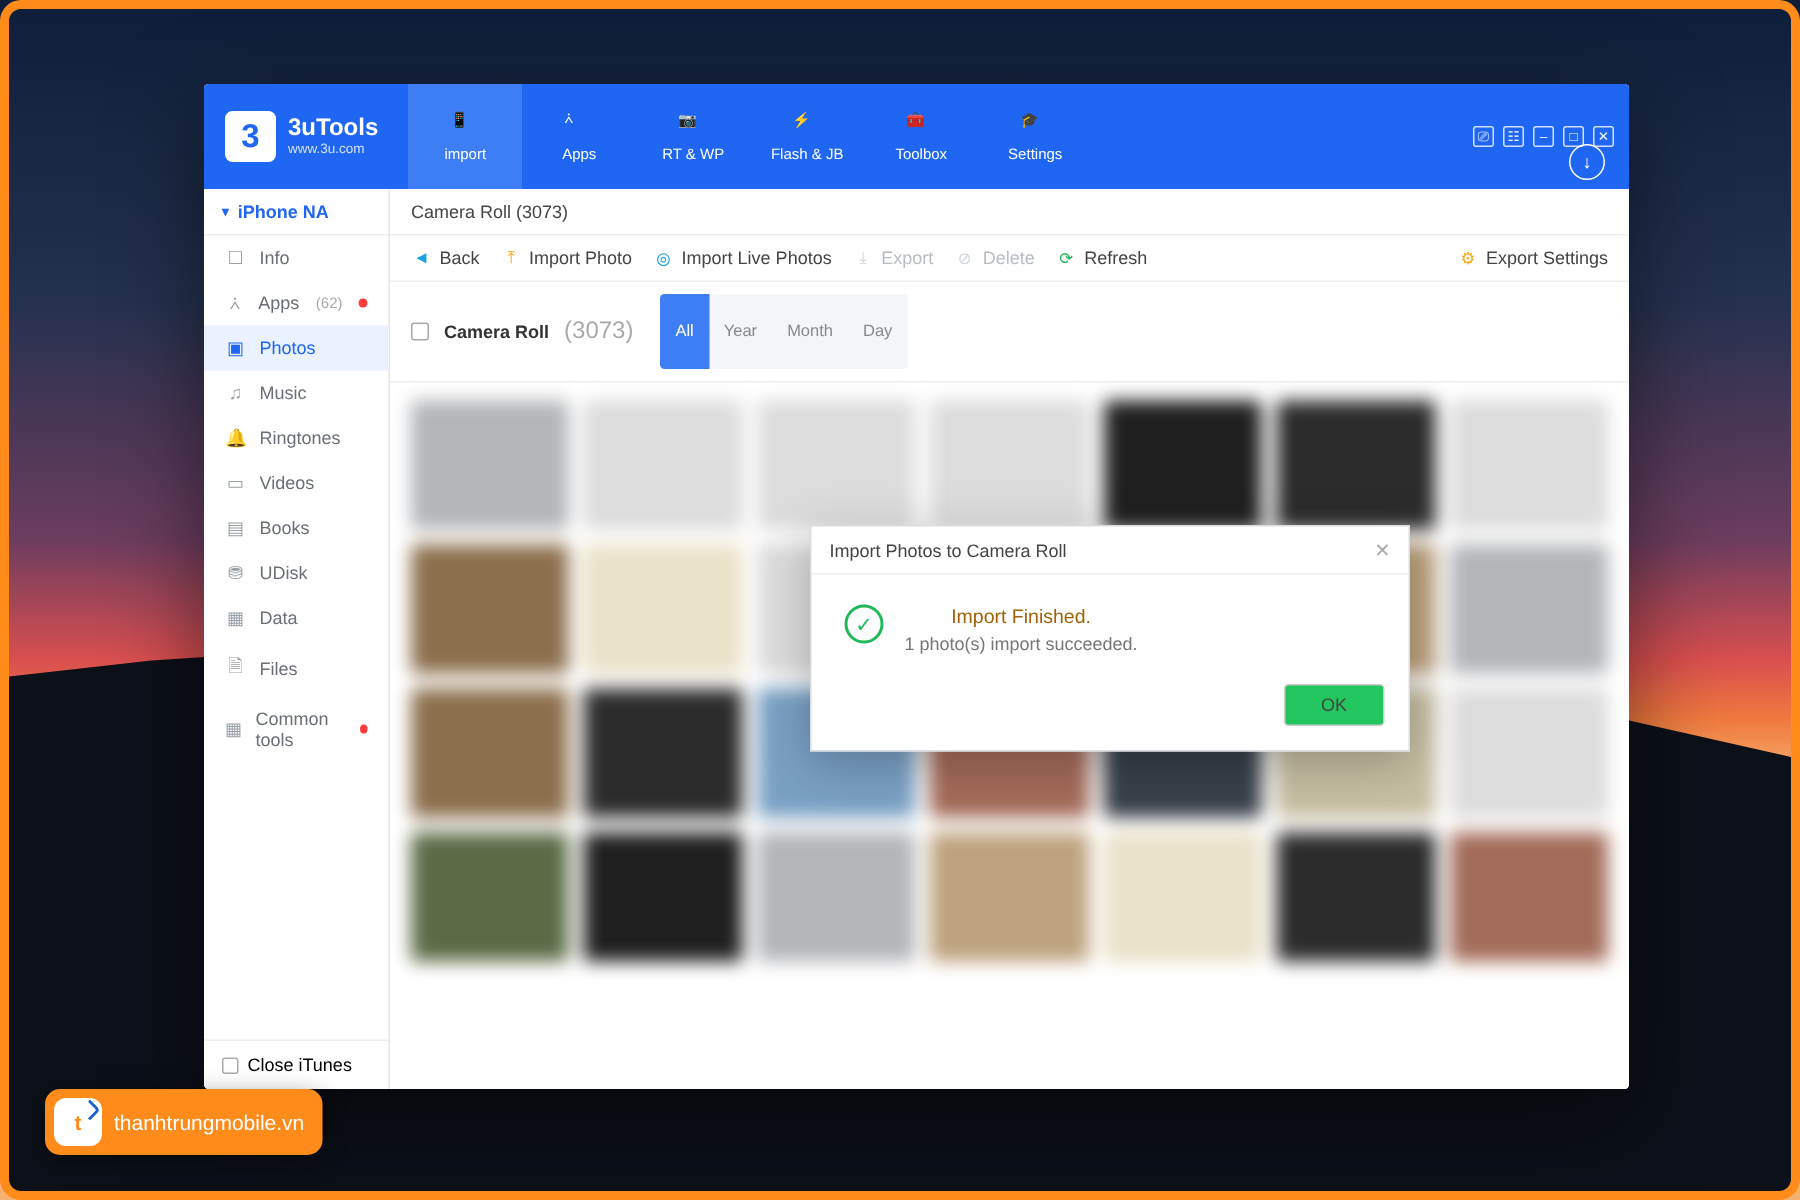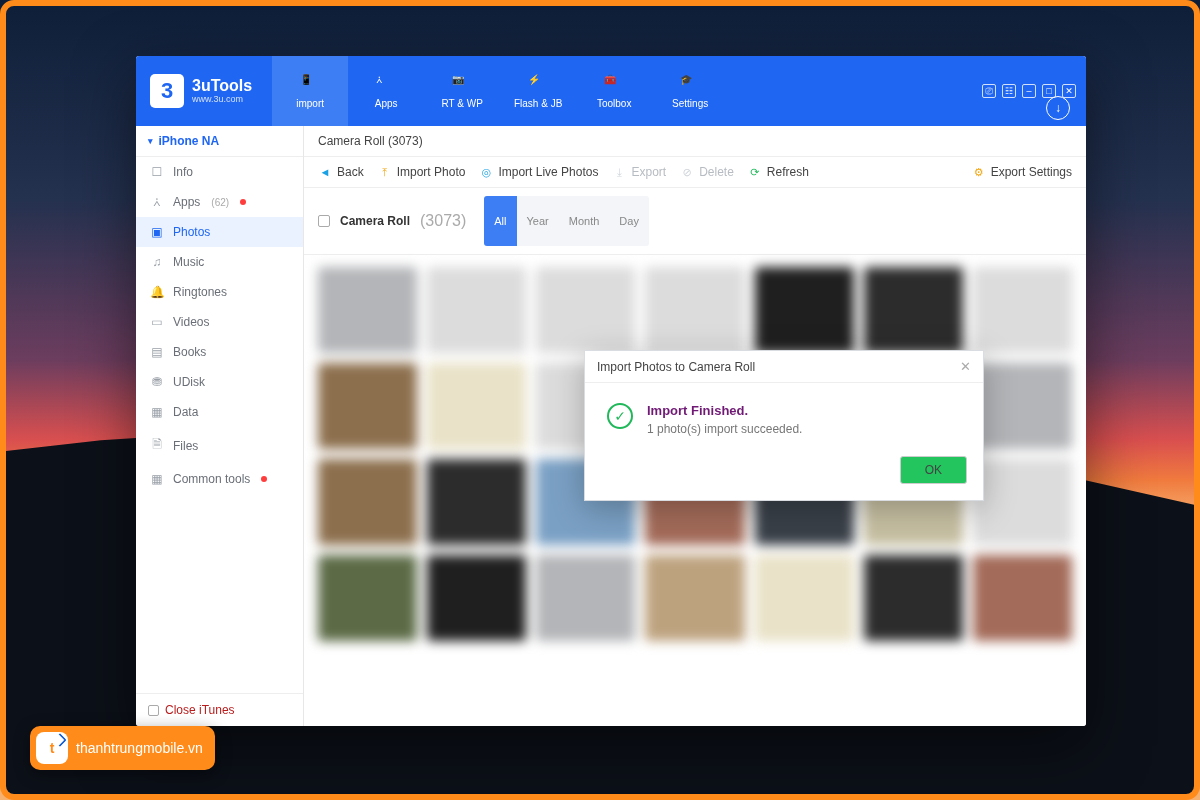--- a/index.html
+++ b/index.html
@@ -41,36 +41,36 @@
 .win-ctrls .cbtn {
   width:14px; height:14px; border:1px solid rgba(255,255,255,.8); border-radius:2px;
   font-size:9px; color:#fff; display:flex; align-items:center; justify-content:center;
 }
 .dl-circ {
   position:absolute; right:16px; top:40px; width:24px; height:24px;
   border:1.8px solid #fff; border-radius:50%; color:#fff; font-size:12px;
   display:flex; align-items:center; justify-content:center;
 }
 .body { flex:1; display:flex; min-height:0; }
-.sidebar { width:168px; background:#fff; border-right:1px solid #e7e7e7; display:flex; flex-direction:column; }
+.sidebar { width:124px; background:#fff; border-right:1px solid #e7e7e7; display:flex; flex-direction:column; }
 .dev-head {
   padding:8px 12px; font-size:12px; color:#1f66f2; font-weight:600;
   display:flex; align-items:center; gap:6px; border-bottom:1px solid #eee;
 }
 .dev-head::before { content:"▾"; font-size:9px; color:#1f66f2; }
 .sb-item {
   display:flex; align-items:center; gap:9px; padding:8px 14px;
   font-size:12px; color:#6a6f77; cursor:pointer; position:relative;
 }
 .sb-item .ic { width:14px; text-align:center; color:#9aa0a8; font-size:12px; }
 .sb-item.active { background:#eaf2ff; color:#1f66f2; }
 .sb-item.active .ic { color:#1f66f2; }
 .sb-item .cnt { font-size:10px; color:#aaa; margin-left:2px; }
 .sb-item .dot{ width:6px;height:6px;background:#ff3d3d;border-radius:50%;margin-left:2px;}
-.sb-footer { margin-top:auto; border-top:1px solid #eee; padding:9px 12px; font-size:12px; color:#b91c1c; display:flex; align-items:center; gap:6px; }
+.sb-footer { margin-top:auto; border-top:1px solid #eee; padding:9px 12px; font-size:12px; color:#000000; display:flex; align-items:center; gap:6px; }
 .sb-footer .cb { width:11px;height:11px;border:1px solid #aaa;border-radius:2px; }
 .main { flex:1; display:flex; flex-direction:column; background:#fff; position:relative; }
 .crumb { padding:8px 14px; font-size:12px; color:#444; border-bottom:1px solid #eee; }
 .toolbar {
   display:flex; align-items:center; gap:14px; padding:8px 14px; font-size:12px;
   border-bottom:1px solid #eee;
 }
 .tb-btn { display:flex; align-items:center; gap:5px; color:#444; cursor:pointer; }
 .tb-btn .ci { width:14px;height:14px;display:flex;align-items:center;justify-content:center;font-size:11px; }
 .tb-btn.disabled { color:#b7bcc3; }
@@ -101,21 +101,21 @@
 .modal-head {
   display:flex; align-items:center; justify-content:space-between;
   padding:8px 12px; font-size:12px; color:#444; border-bottom:1px solid #eee;text-align:right;
 }
 .modal-x { color:#aaa; cursor:pointer; font-size:13px; }
 .modal-body { display:flex; gap:14px; padding:20px 22px 10px; }
 .ok-ic {
   width:26px;height:26px;border:2px solid #20b85a;border-radius:50%;
   color:#20b85a;display:flex;align-items:center;justify-content:center;font-size:14px;flex-shrink:0;
 }
-.modal-body .t1 { font-size:13px; color:#701a75; font-weight:700; margin-bottom:4px; }
+.modal-body .t1 { font-size:13px; color:#a16207; font-weight:400; margin-bottom:4px;text-align:center; }
 .modal-body .t2 { font-size:12px; color:#777; }
 .modal-foot { display:flex; justify-content:flex-end; padding:10px 16px 16px; }
 .ok-btn {
   padding:6px 24px; font-size:12px; border:1px solid #ccc; background:#22c55e;
   border-radius:3px; cursor:pointer; color:#444;
 }
 .watermark{
   position:absolute; left:24px; bottom:24px; display:flex; align-items:center;
   background:#ff8b1a; color:#fff; border-radius:10px; padding:6px 12px 6px 6px;
   font-size:14px; font-weight:500; box-shadow:0 4px 16px rgba(0,0,0,.4);

